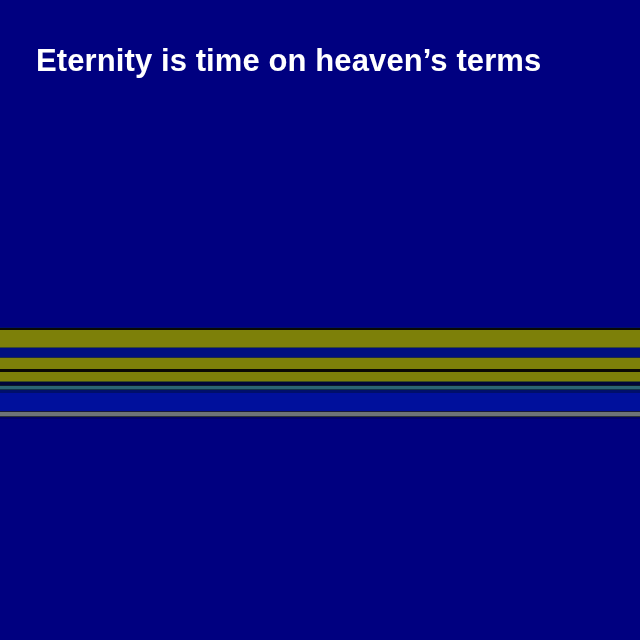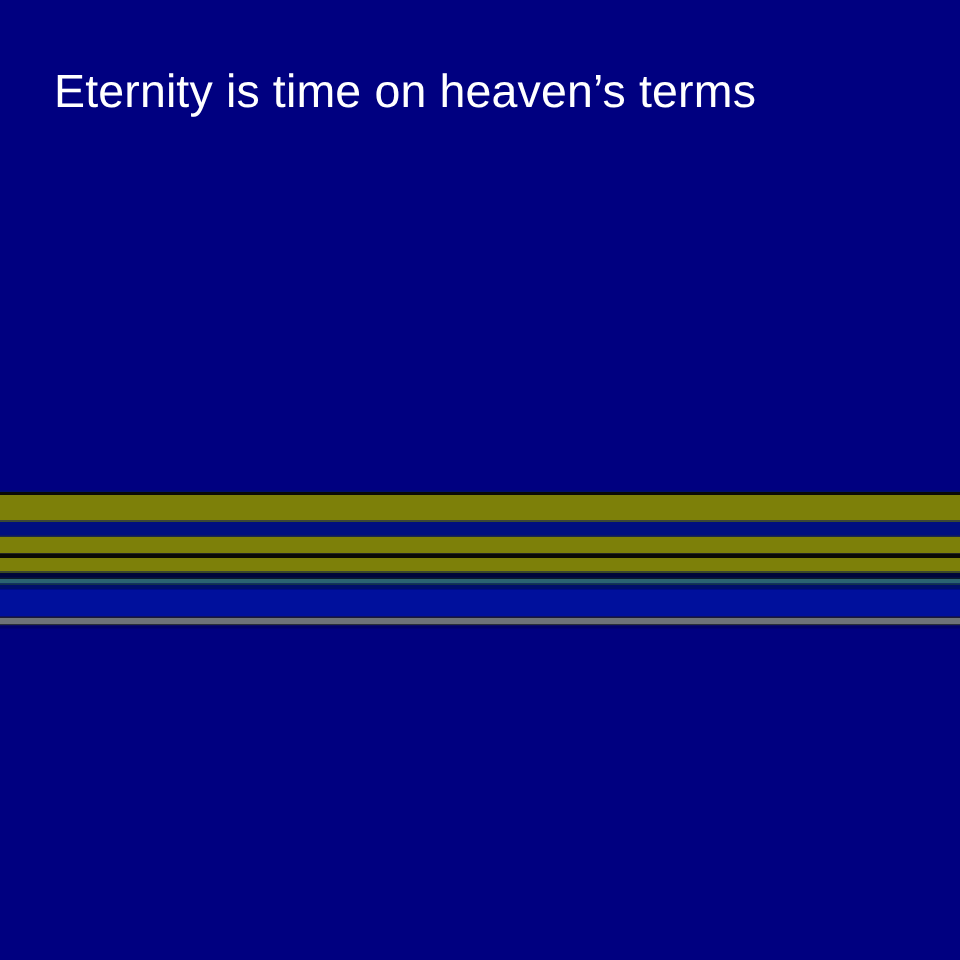--- a/index.html
+++ b/index.html
@@ -20,21 +20,21 @@
     overflow: hidden;
   }
   #title {
     position: absolute;
     left: 36px;
     top: 42px;
     width: 560px;
     color: #ffffff;
     font-family: "Liberation Sans", sans-serif;
     font-size: 31px;
-    font-weight: 400;
+    font-weight: 700;
     line-height: 38px;
     letter-spacing: 0.1px;
     white-space: nowrap;
   }
   #stripe-band {
     position: absolute;
     left: 0;
     width: 640px;
   }
   .stripe {

